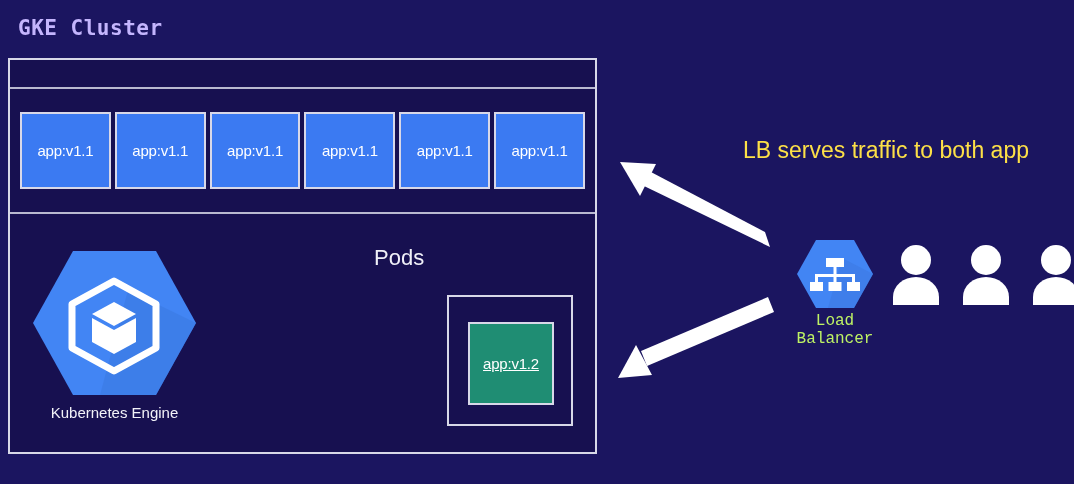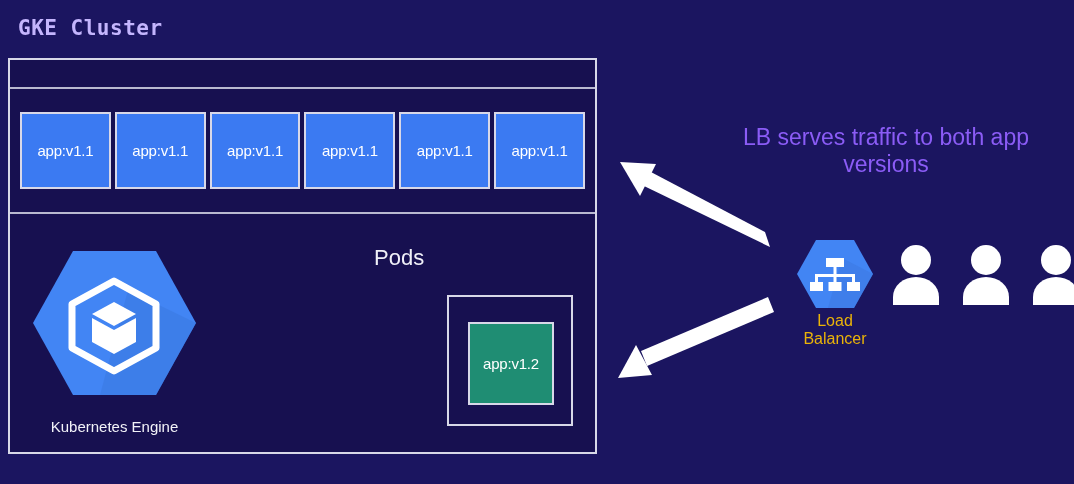--- a/index.html
+++ b/index.html
@@ -103,21 +103,21 @@
     width: 185px;
     text-align: center;
   }
   #gke-hex-wrap {
     width: 165px;
     height: 150px;
     margin: 0 auto;
     position: relative;
   }
   #gke-label {
-    margin-top: 20px;
+    margin-top: 6px;
     font-size: 15px;
     color: #f2f2f8;
   }
 
   
   #canary-wrap {
     position: absolute;
     left: 447px;
     top: 295px;
     width: 126px;
@@ -133,63 +133,65 @@
     height: 83px;
     background: #1f8d73;
     border: 2px solid #d8d8e8;
     box-sizing: border-box;
     display: flex;
     align-items: center;
     justify-content: center;
     font-size: 15px;
     color: #ffffff;
     letter-spacing: -0.2px;
+    text-decoration: underline;
   }
 
   
   #arrows {
     position: absolute;
     left: 600px;
     top: 140px;
     width: 200px;
     height: 250px;
     pointer-events: none;
   }
 
   
   #lb-caption {
     position: absolute;
     left: 714px;
-    top: 124px;
+    top: 137px;
     width: 344px;
     text-align: center;
     font-size: 23px;
     line-height: 1.18;
-    color: #8b5cf6;
+    color: #fde047;
   }
 
   
   #lb-badge {
     position: absolute;
     left: 783px;
     top: 238px;
     width: 104px;
     text-align: center;
   }
   #lb-hex-wrap {
     width: 78px;
     height: 72px;
     margin: 0 auto;
     position: relative;
   }
   #lb-label {
     margin-top: 2px;
     font-size: 16px;
     line-height: 1.15;
-    color: #eab308;
+    color: #bef264;
+    font-family: Liberation Mono, monospace;
   }
 
   
   #users {
     position: absolute;
     left: 890px;
     top: 243px;
     width: 176px;
     height: 62px;
     display: flex;
@@ -272,21 +274,20 @@
 
     <g>
       <polygon fill="#ffffff" points="168,157 174,172 47,226 41,211"></polygon>
       <polygon fill="#ffffff" points="18,238 36,205 52,235"></polygon>
     </g>
   </svg>
 </div>
 
 <div id="lb-caption">
   <div>LB serves traffic to both app</div>
-  <div>versions</div>
 </div>
 
 <div id="lb-badge">
   <div id="lb-hex-wrap">
     <svg width="78" height="72" viewBox="0 0 78 72" xmlns="http://www.w3.org/2000/svg">
       <polygon points="20,2 58,2 77,36 58,70 20,70 1,36" fill="#4285f4"></polygon>
       <polygon points="46,20 77,36 58,70 32,70" fill="#3b78e0" opacity="0.5"></polygon>
 
       <rect x="30" y="20" width="18" height="9" fill="#ffffff"></rect>
       <rect x="37.5" y="29" width="3" height="8" fill="#ffffff"></rect>

